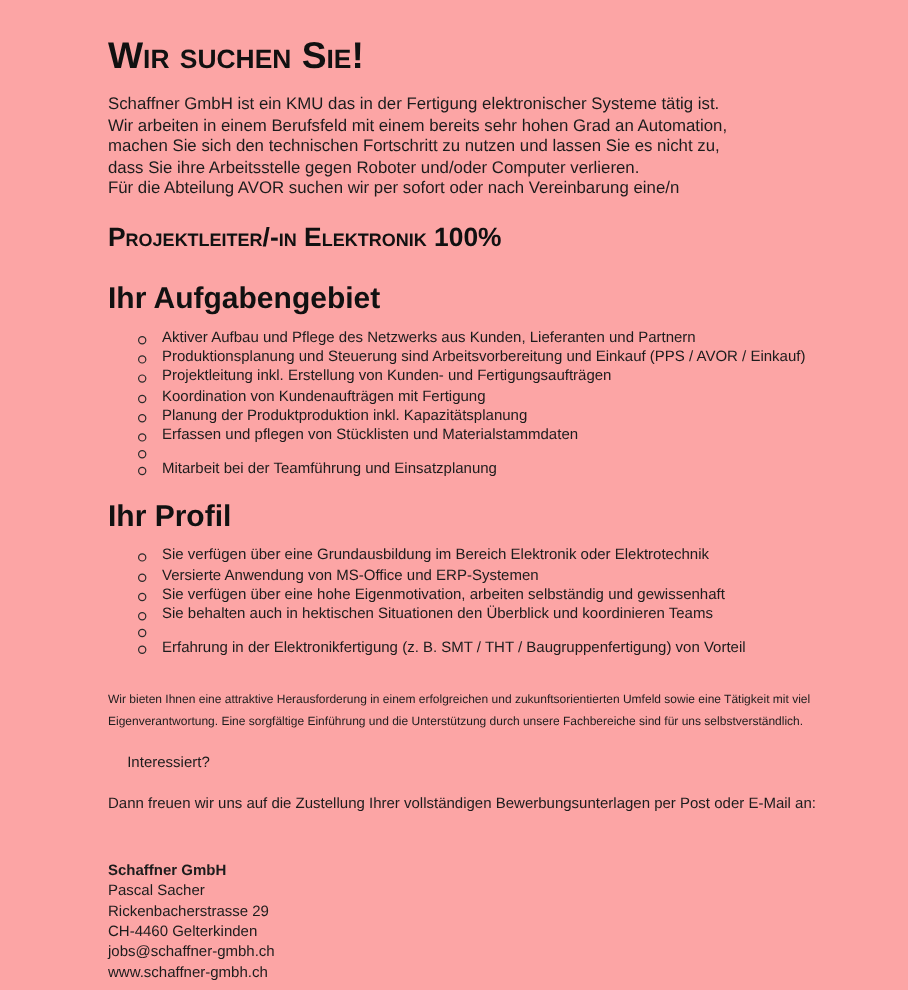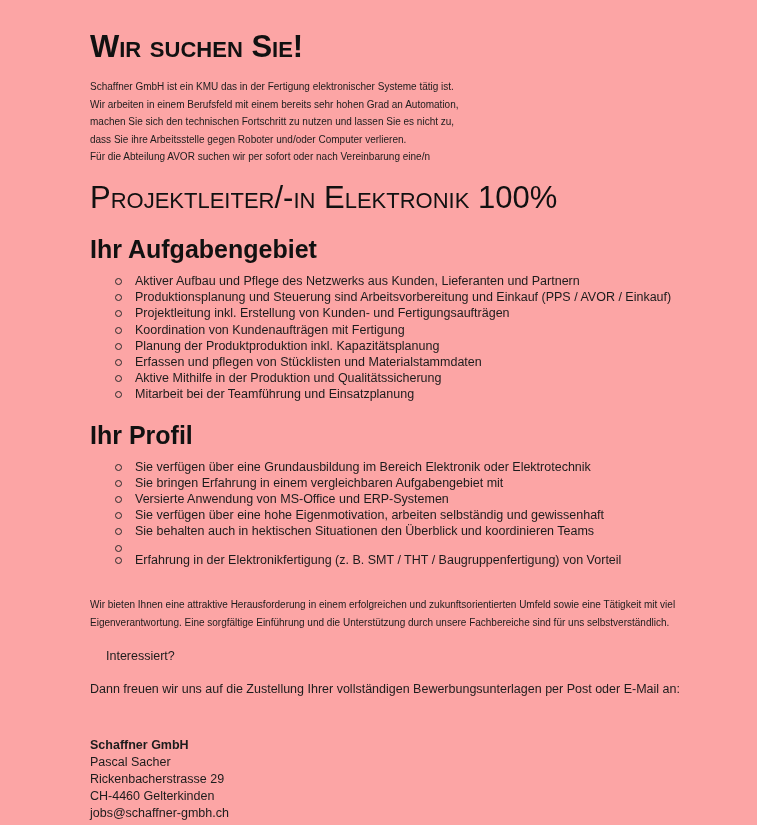--- a/index.html
+++ b/index.html
@@ -24,47 +24,47 @@
   .doc-title {
     margin: 0;
     font-size: 31px;
     line-height: 36px;
     font-weight: 700;
     font-variant: small-caps;
     color: #111111;
   }
   .intro {
     margin: 13px 0 0 0;
-    font-size: 10px;
+    font-size: 14px;
     line-height: 17.6px;
     white-space: pre-line;
   }
   .job-title {
     margin: 13px 0 0 0;
-    font-size: 31px;
+    font-size: 22px;
     line-height: 38px;
-    font-weight: 400;
+    font-weight: 700;
     font-variant: small-caps;
     color: #111111;
   }
   .section-heading {
     margin: 20px 0 0 0;
     font-size: 25px;
     line-height: 24px;
     font-weight: 700;
     color: #111111;
   }
   ul.bullet-list {
     list-style: none;
     margin: 12px 0 0 0;
     padding: 0 0 0 25px;
   }
   ul.bullet-list li {
     display: flex;
-    align-items: flex-start;
+    align-items: center;
     font-size: 12.5px;
     line-height: 16.2px;
   }
   .bullet {
     flex: none;
     width: 5px;
     height: 5px;
     border: 1px solid #2a2a2a;
     border-radius: 50%;
     margin: 5px 13px 0 0;
@@ -127,38 +127,33 @@
       <li>
       <span class="bullet"></span>
       <span>Planung der Produktproduktion inkl. Kapazitätsplanung</span>
     </li>
       <li>
       <span class="bullet"></span>
       <span>Erfassen und pflegen von Stücklisten und Materialstammdaten</span>
     </li>
       <li>
       <span class="bullet"></span>
-      <span>Aktive Mithilfe in der Produktion und Qualitätssicherung</span>
     </li>
       <li>
       <span class="bullet"></span>
       <span>Mitarbeit bei der Teamführung und Einsatzplanung</span>
     </li>
     </ul>
 
   <h3 class="section-heading">Ihr Profil</h3>
 
   <ul class="bullet-list">
       <li>
       <span class="bullet"></span>
       <span>Sie verfügen über eine Grundausbildung im Bereich Elektronik oder Elektrotechnik</span>
-    </li>
-      <li>
-      <span class="bullet"></span>
-      <span>Sie bringen Erfahrung in einem vergleichbaren Aufgabengebiet mit</span>
     </li>
       <li>
       <span class="bullet"></span>
       <span>Versierte Anwendung von MS-Office und ERP-Systemen</span>
     </li>
       <li>
       <span class="bullet"></span>
       <span>Sie verfügen über eine hohe Eigenmotivation, arbeiten selbständig und gewissenhaft</span>
     </li>
       <li>

